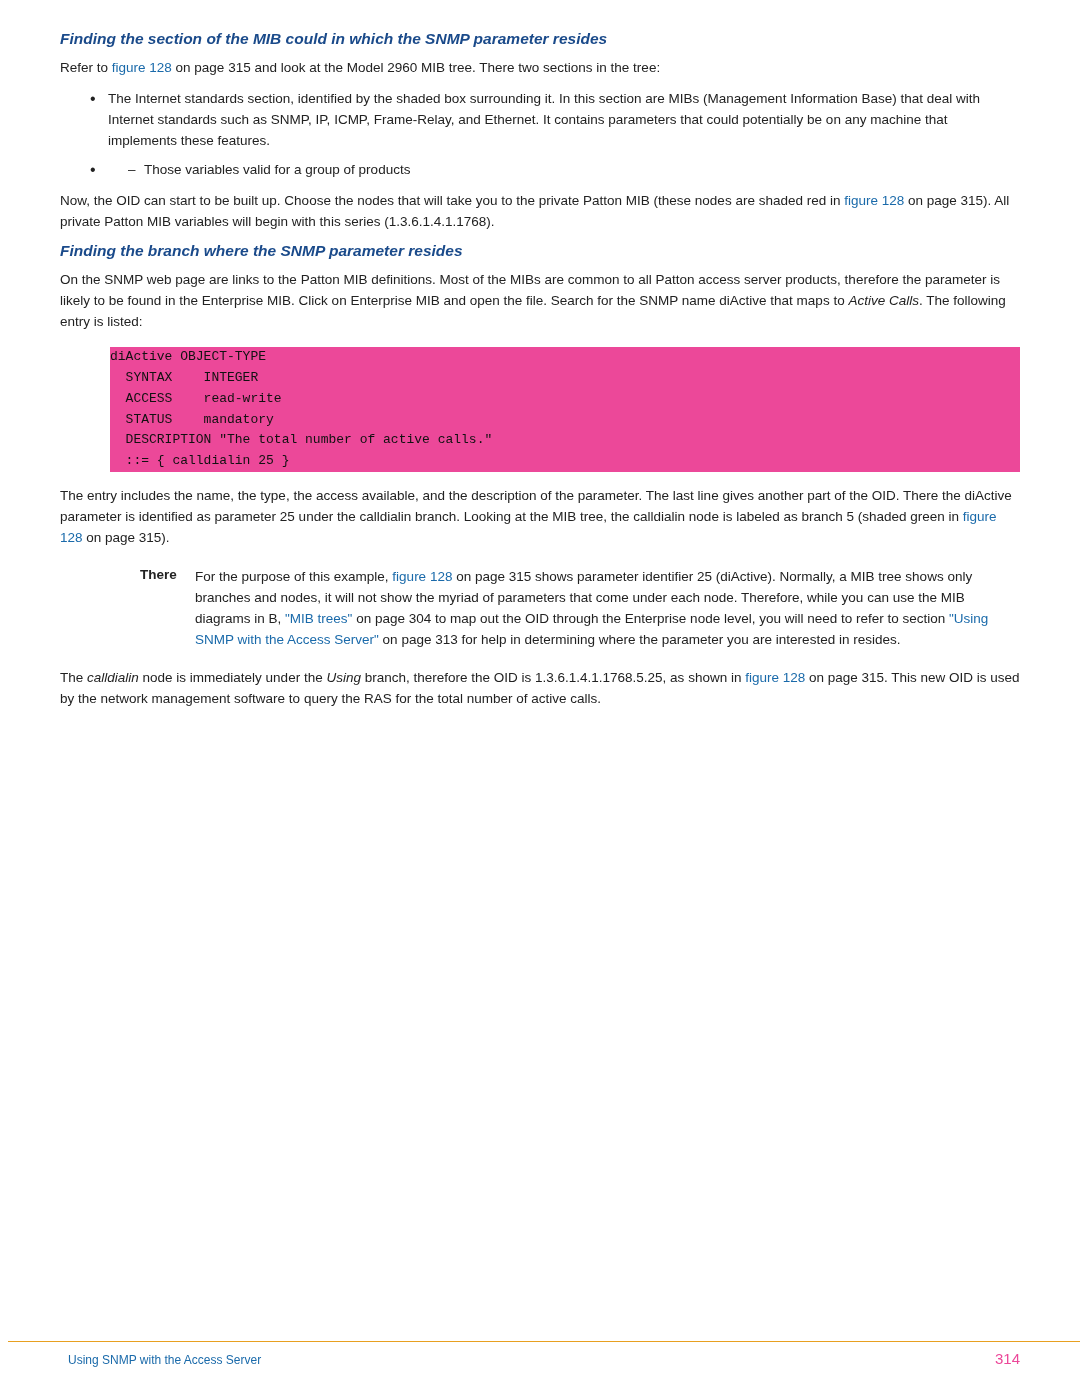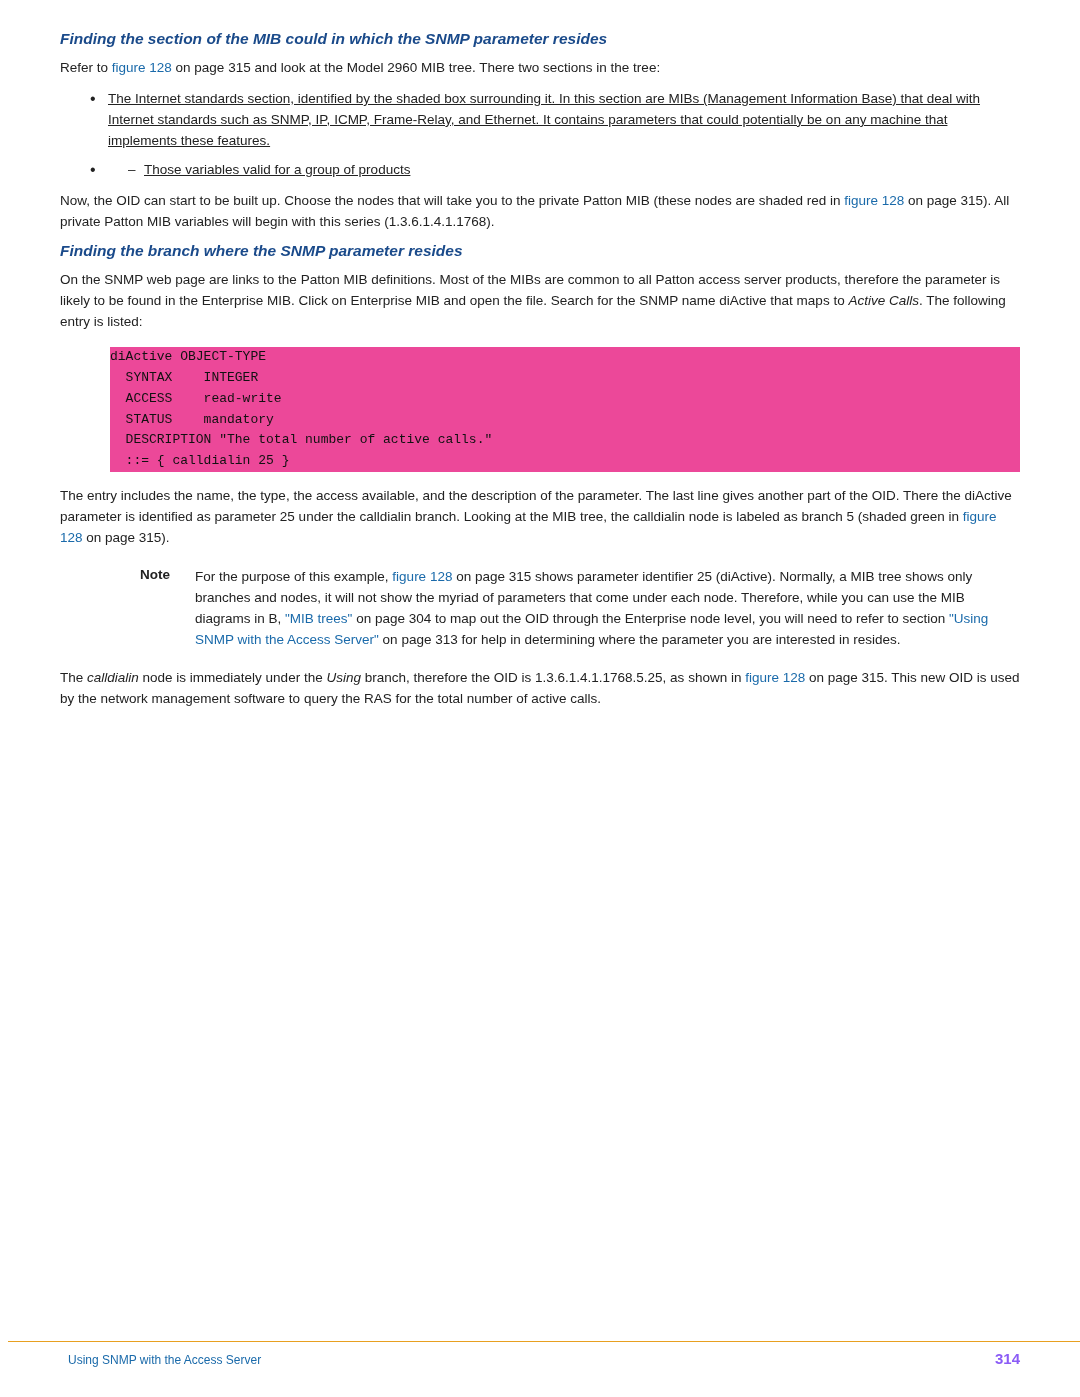--- a/index.html
+++ b/index.html
@@ -84,21 +84,20 @@
     
     a {
       color: #1a6aaa;
       text-decoration: none;
     }
 
     
     .bullet-list {
       margin: 10px 0 10px 30px;
       list-style: none;
-      text-decoration: underline;
     }
 
     .bullet-list > li {
       position: relative;
       padding-left: 18px;
       margin-bottom: 8px;
       font-family: Arial, sans-serif;
       font-size: 13.5px;
       line-height: 1.55;
     }
@@ -185,22 +184,22 @@
 
     .footer-left {
       font-family: Arial, sans-serif;
       font-size: 12px;
       color: #1a6aaa;
     }
 
     .footer-right {
       font-family: Arial, sans-serif;
       font-size: 15px;
-      font-weight: bold;
-      color: #8b5cf6;
+      font-weight: normal;
+      color: #ec4899;
     }
 
     .italic { font-style: italic; }
     .bold { font-weight: bold; }
   </style>
 </head>
 <body>
 
 <div class="page-container">
 
@@ -245,21 +244,21 @@
   ACCESS    read-write
   STATUS    mandatory
   DESCRIPTION "The total number of active calls."
   ::= { calldialin 25 }</div>
 
       <p class="body-text">
         The entry includes the name, the type, the access available, and the description of the parameter. The last line gives another part of the OID. There the diActive parameter is identified as parameter 25 under the calldialin branch. Looking at the MIB tree, the calldialin node is labeled as branch 5 (shaded green in <a href="#">figure 128</a> on page 315).
       </p>
 
       <div class="note-box">
-        <span class="note-label bold">Note</span>
+        <span class="note-label bold">There</span>
         <span class="note-content">
           For the purpose of this example, <a href="#">figure 128</a> on page 315 shows parameter identifier 25 (diActive). Normally, a MIB tree shows only branches and nodes, it will not show the myriad of parameters that come under each node. Therefore, while you can use the MIB diagrams in B, <a href="#">"MIB trees"</a> on page 304 to map out the OID through the Enterprise node level, you will need to refer to section <a href="#">"Using SNMP with the Access Server"</a> on page 313 for help in determining where the parameter you are interested in resides.
         </span>
       </div>
 
       <p class="body-text">
         The <span class="italic">calldialin</span> node is immediately under the <span class="italic">Using</span> branch, therefore the OID is 1.3.6.1.4.1.1768.5.25, as shown in <a href="#">figure 128</a> on page 315. This new OID is used by the network management software to query the RAS for the total number of active calls.
       </p>
     </div>
 

